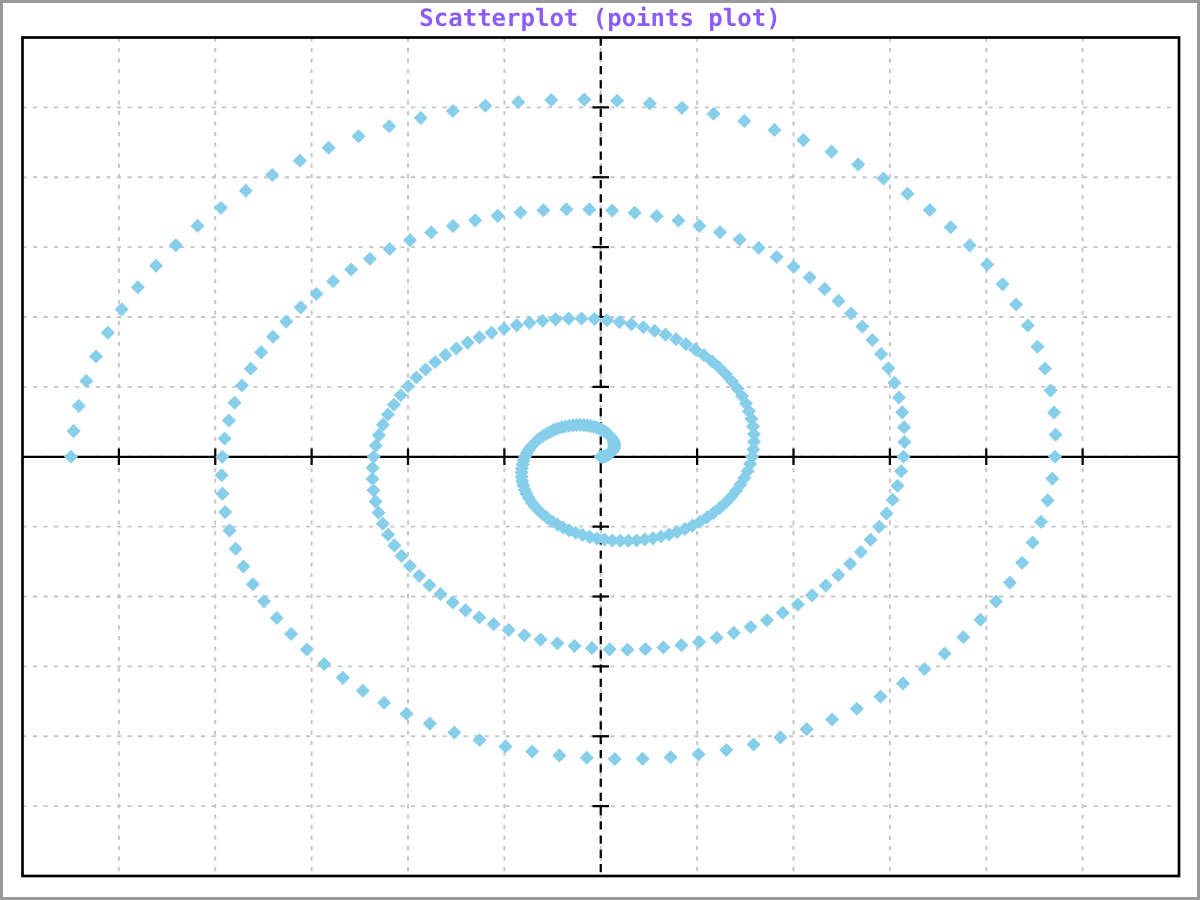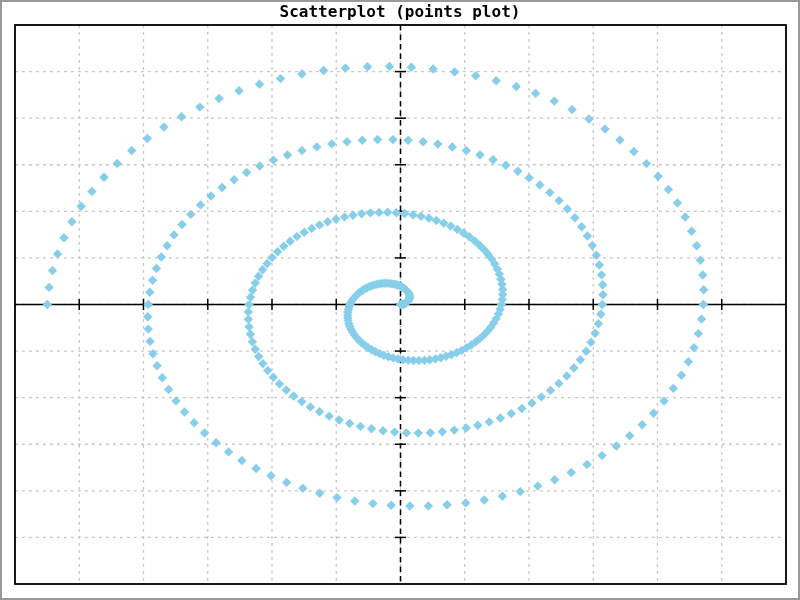--- a/index.html
+++ b/index.html
@@ -15,21 +15,21 @@
   #chart-title {
     position: absolute;
     top: 2px;
     left: 0;
     width: 800px;
     text-align: center;
     font-family: "DejaVu Sans Mono", "Liberation Mono", monospace;
     font-weight: bold;
     font-size: 16px;
     line-height: 20px;
-    color: #000000;
+    color: #8b5cf6;
     letter-spacing: 0px;
   }
 </style>
 </head>
 <body>
 
 <div id="window">
   <svg id="plot" width="800" height="600" viewBox="0 0 800 600">
       <rect x="0" y="0" width="800" height="600" fill="#ffffff"></rect>
       <line x1="79.25" y1="25" x2="79.25" y2="584" stroke="#c5c5c5" stroke-width="1.3" stroke-dasharray="2.8 4.2"></line>

